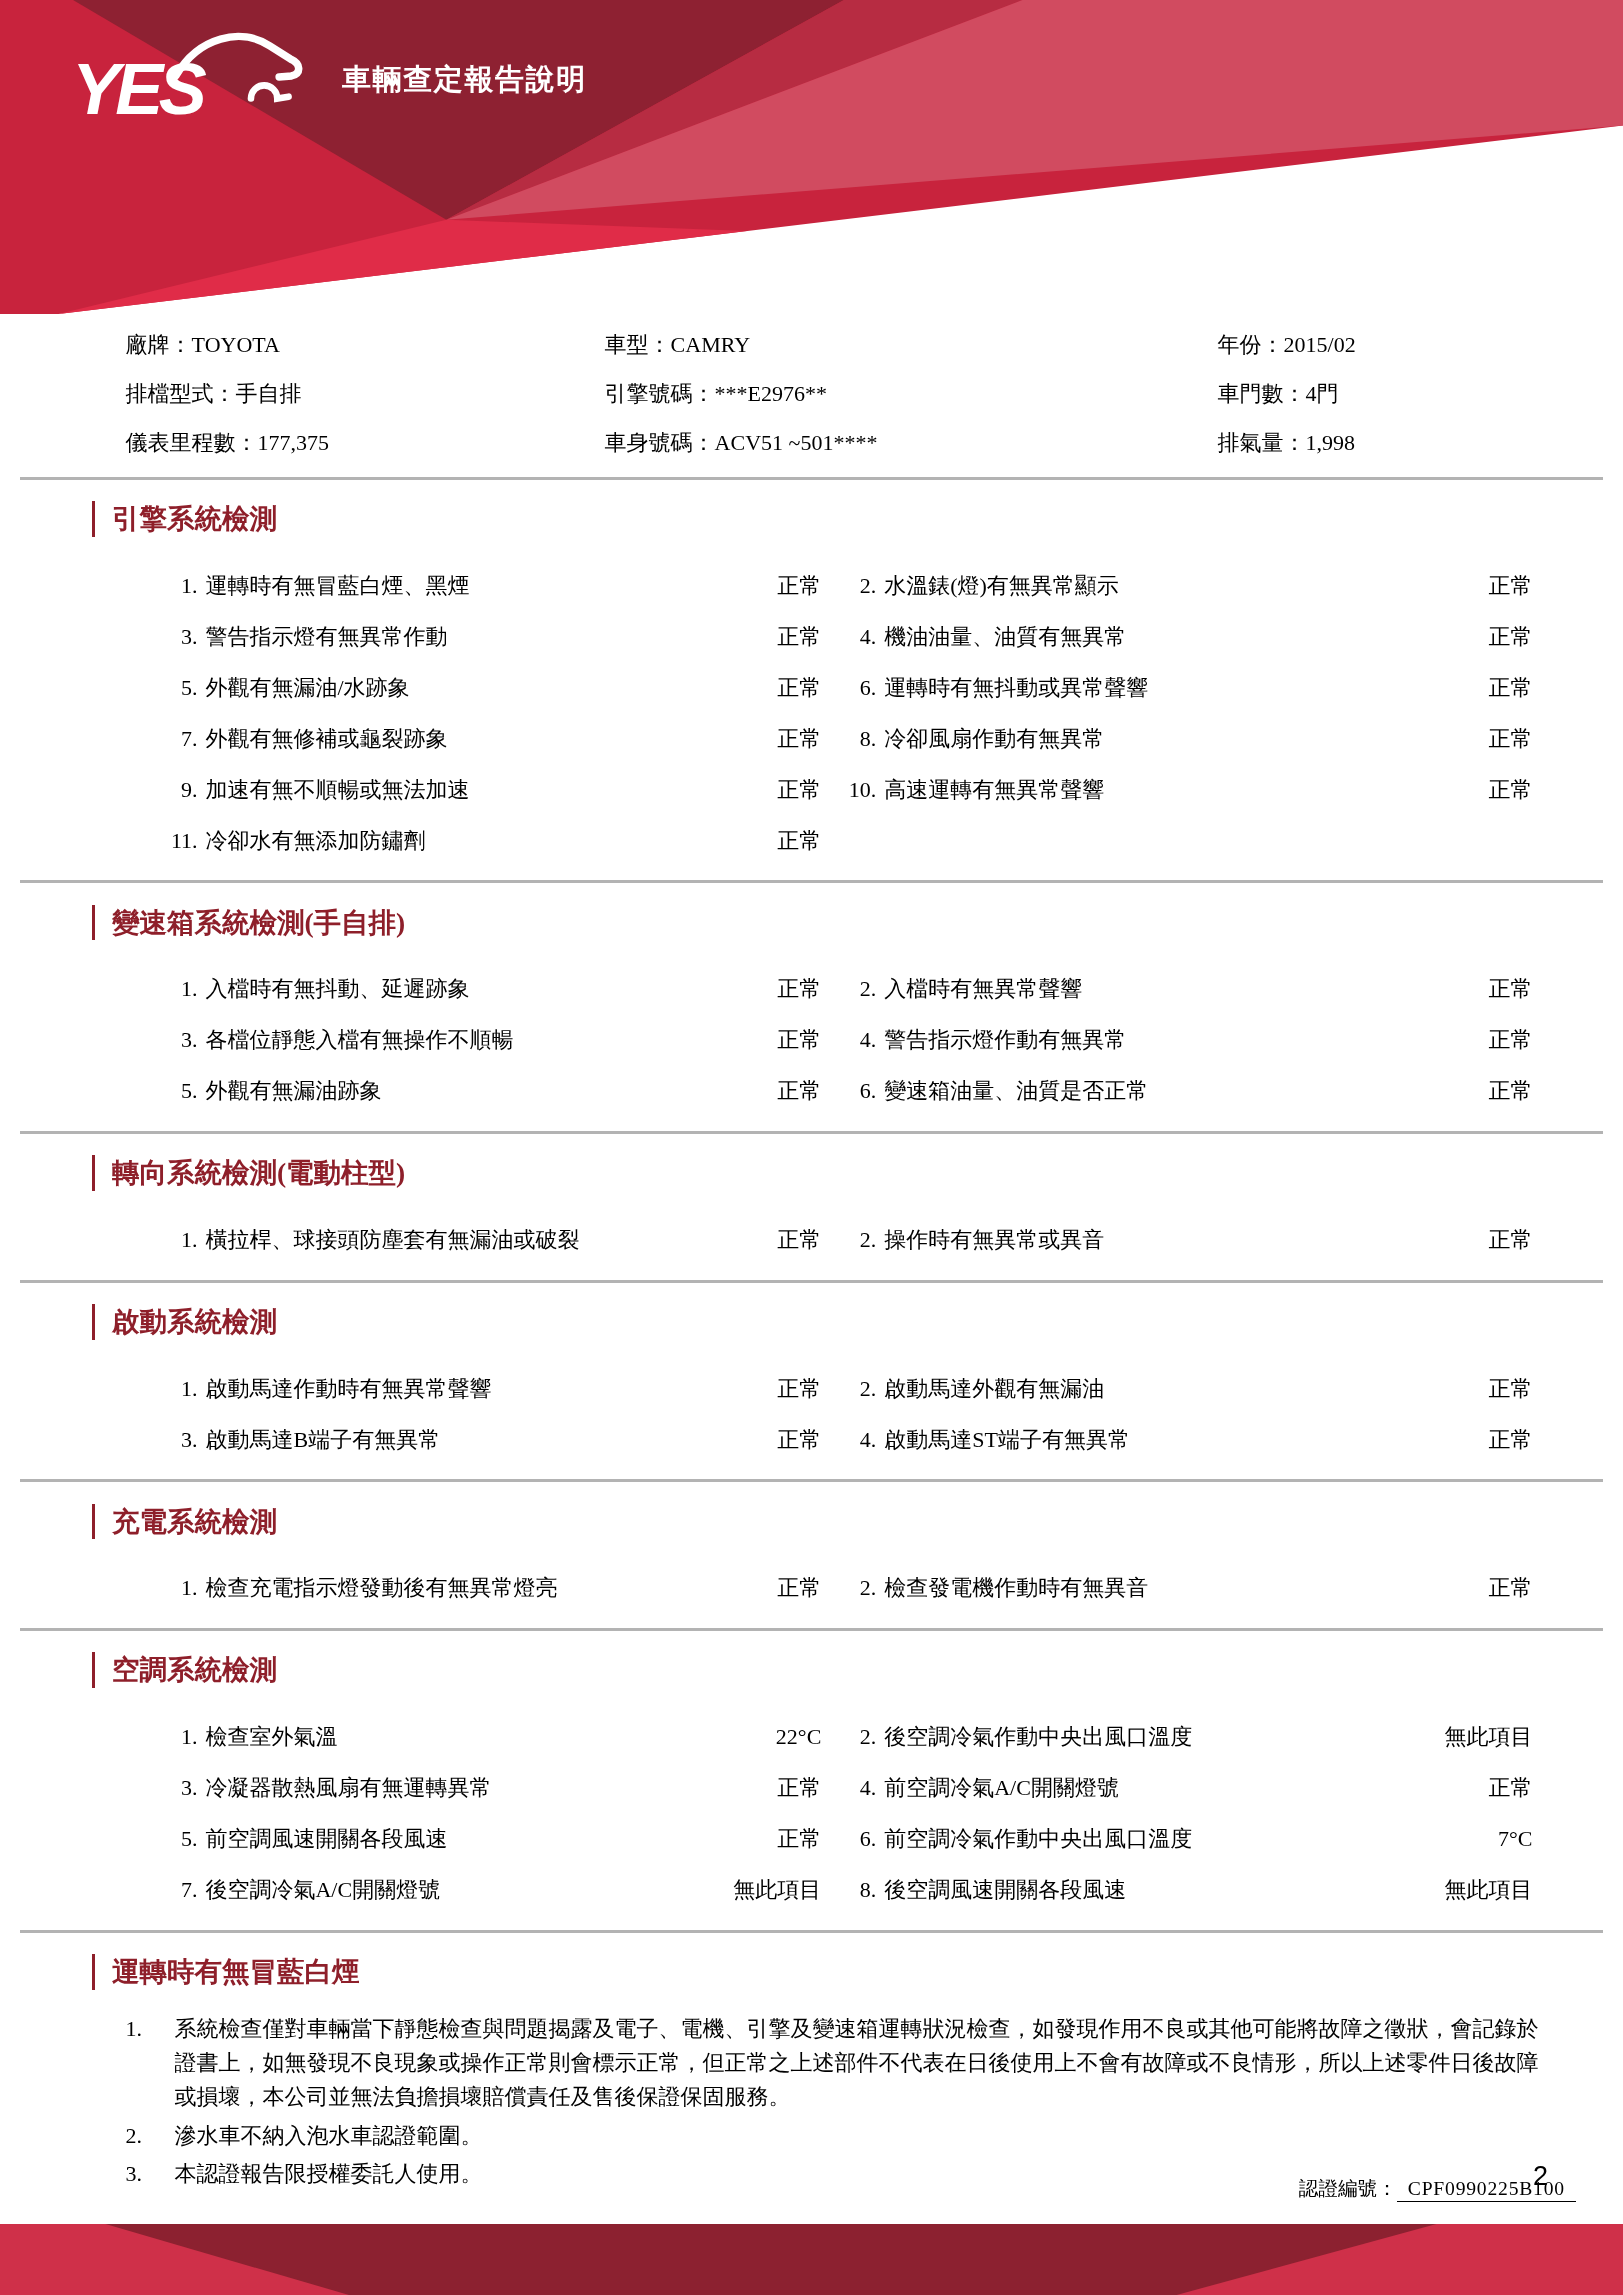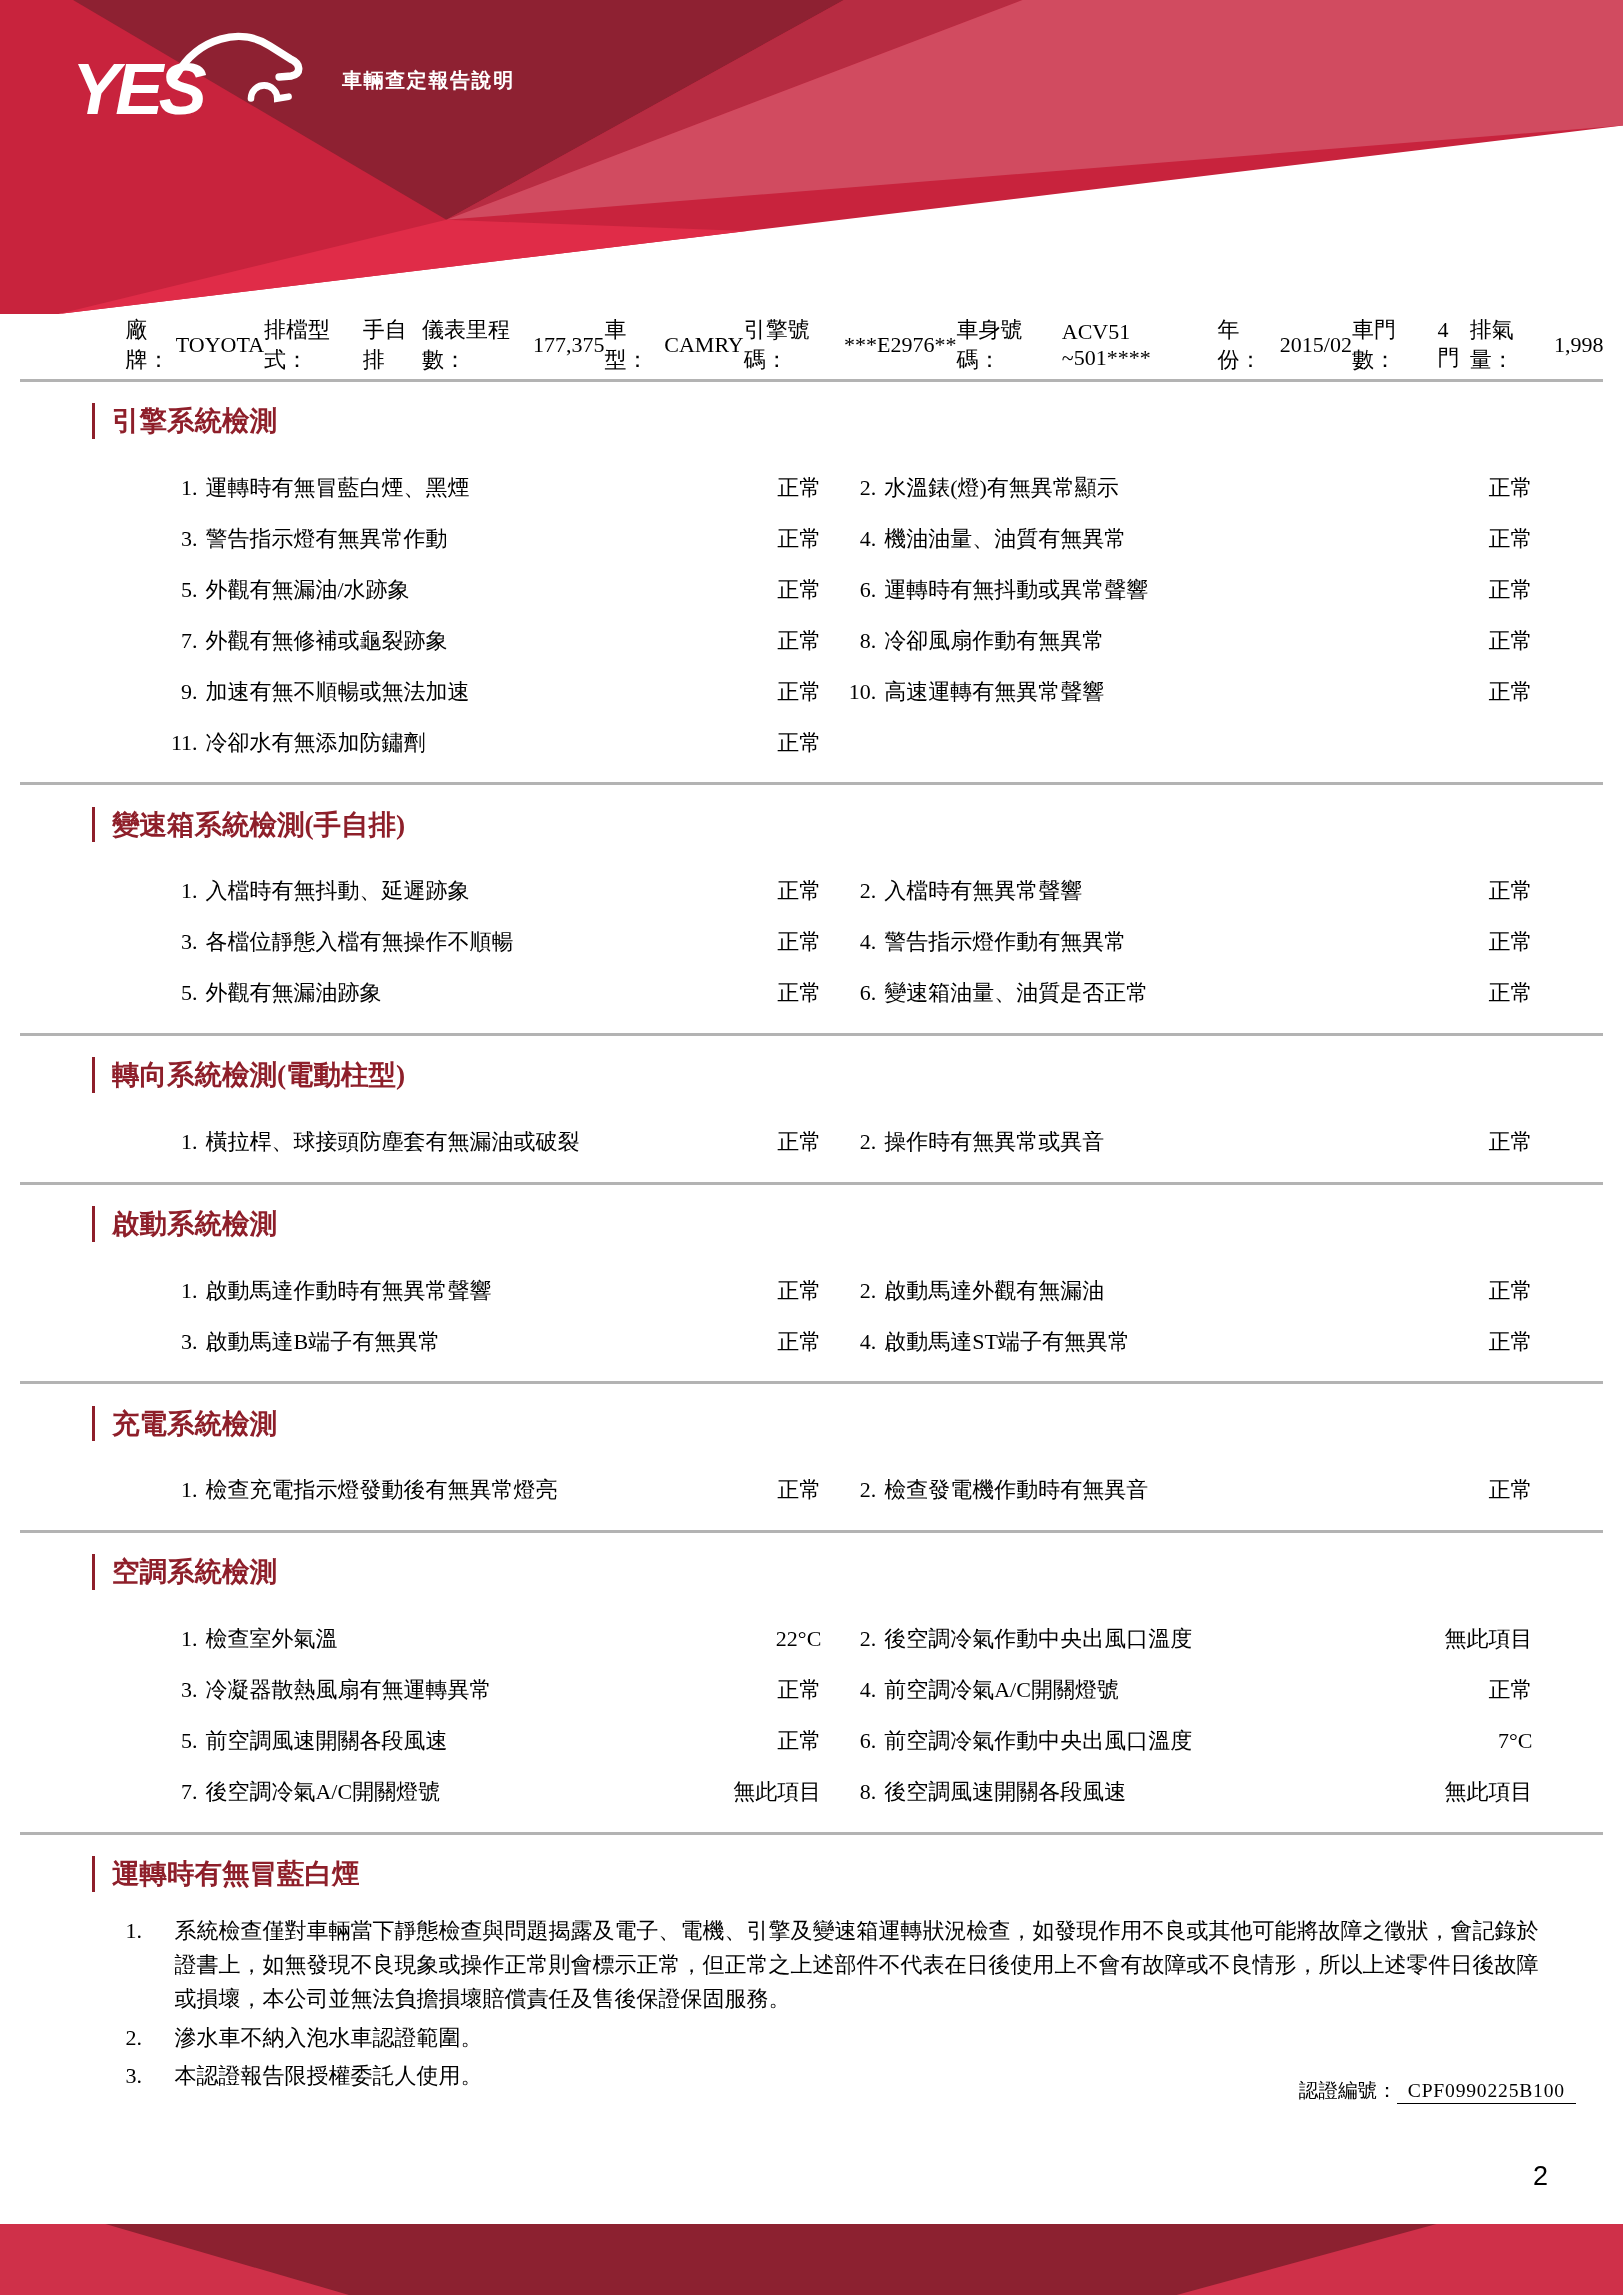--- a/index.html
+++ b/index.html
@@ -13,28 +13,28 @@
   .f-dark{background:#8e2132;clip-path:polygon(4.5% 0,52% 0,27.5% 70%);}
   .f-mid{background:#b72c42;clip-path:polygon(52% 0,63% 0,27.5% 70%);}
   .f-light{background:#d14b60;clip-path:polygon(63% 0,100% 0,100% 40%,27.5% 70%);}
   .f-bright{background:#e02c48;clip-path:polygon(27.5% 70%,3.6% 100%,46% 73.6%);}
   .brand{position:absolute;left:72px;top:33px;display:flex;align-items:center;gap:22px;}
   .logo{position:relative;width:210px;height:94px;}
   .logo-text{position:absolute;left:0;bottom:1.6px;font-family:"Liberation Sans","DejaVu Sans",sans-serif;
              font-weight:bold;font-style:italic;font-size:72px;line-height:1;color:#fff;letter-spacing:-4.7px;}
   .car-svg{position:absolute;right:-31px;top:-7.9px;}
   .doc-title{margin:0 0 0 38px;font-family:"Liberation Sans","DejaVu Sans",sans-serif;
-             font-weight:bold;font-size:20px;color:#fff;letter-spacing:1.6px;white-space:nowrap;}
+             font-weight:bold;font-size:29px;color:#fff;letter-spacing:1.6px;white-space:nowrap;}
 
   
   .body{position:absolute;top:314px;left:19.6px;right:19.6px;}
 
   .vehicle-info{display:grid;grid-template-columns:479px 613px 1fr;
                 padding:6.3px 0 9.4px 106px;border-bottom:3.9px solid #b3b3b3;}
-  .vi-col{display:flex;flex-direction:row;justify-content:center;}
+  .vi-col{display:flex;flex-direction:column;justify-content:center;}
   .vi-row{height:49px;display:flex;align-items:center;font-size:22px;}
   .vi-label::after{content:"：";}
 
   .section{padding:17.3px 0 14px;border-bottom:3.9px solid #b3b3b3;}
   .sec-title{margin:4px 0 0 72px;font-size:27.5px;font-weight:bold;color:#8e1f2a;
              border-left:3.9px solid #8e1f2a;padding-left:17.3px;line-height:1.3;}
   .items{margin:23.6px 71px 0 134px;display:grid;
          grid-template-columns:minmax(0,1fr) 118px minmax(0,1.06fr) 118px;column-gap:11px;}
   .cell{height:51px;display:flex;align-items:center;font-size:22px;}
   .item-label .no{flex:0 0 44px;text-align:right;margin-right:7.9px;}

